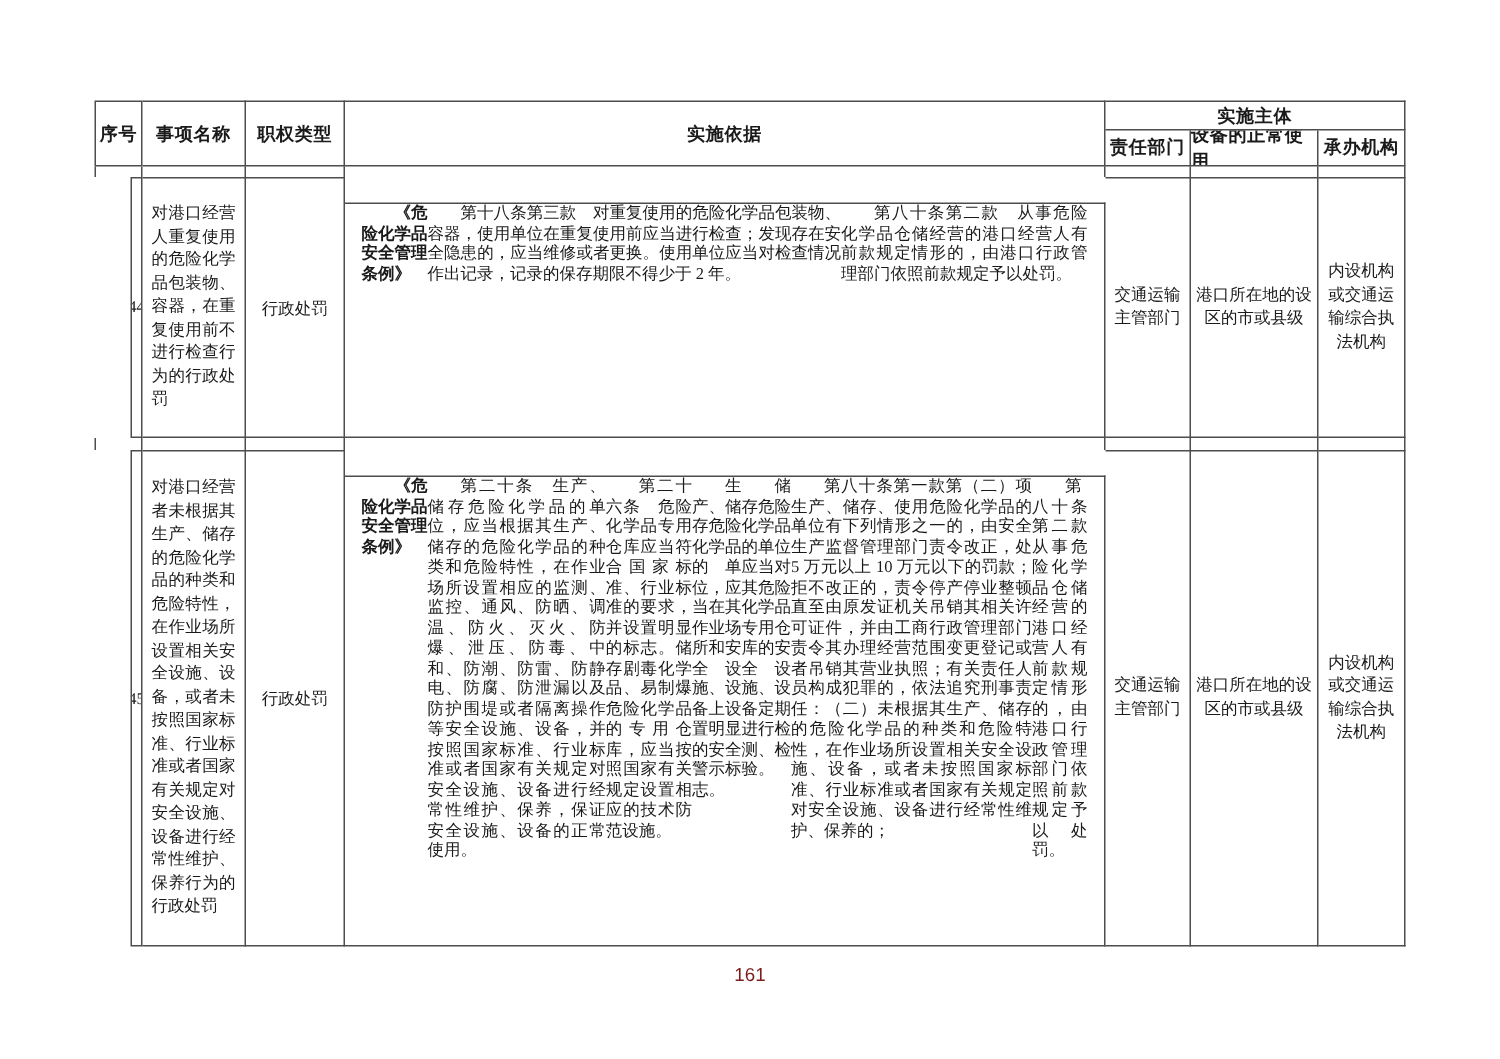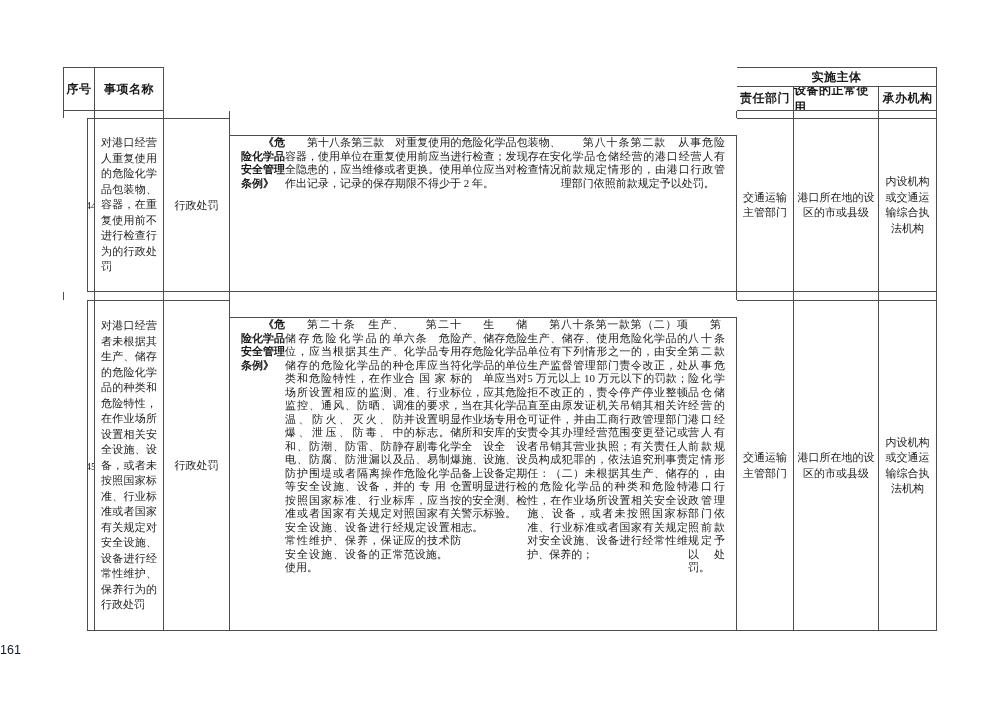--- a/index.html
+++ b/index.html
@@ -43,32 +43,34 @@
   }
   .basis{display:flex;flex-direction:row;justify-content:space-between;padding:0 11px;margin-top:17px;}
   .basis p{
     margin:0;font-size:11px;line-height:13.5px;
     text-indent:2em;text-align:justify;text-justify:inter-ideograph;
   }
   .basis p.title{font-weight:bold;}
   .small-center{display:flex;align-items:center;justify-content:center;padding:0 3px;}
   .small-center > div{font-size:11px;line-height:15.5px;text-align:center;}
   .pageno{
-    position:absolute;top:643px;left:0;width:1000px;text-align:left;
-    font-family:"Liberation Sans","DejaVu Sans",sans-serif;font-size:12.5px;color:#0f172a;
+    position:absolute;top:643px;left:0;width:1000px;text-align:center;
+    font-family:"Liberation Sans","DejaVu Sans",sans-serif;font-size:12.5px;color:#7f1d1d;
   }
 </style>
 </head>
 <body>
 
 <div class="tbl">
 
   <div class="grid hdr">
     <div class="cell hc c1 rspan bl bt bb">序号</div>
     <div class="cell hc c2 rspan bt bb">事项名称</div>
+    <div class="cell hc c3 rspan bt bb">职权类型</div>
+    <div class="cell hc c4 rspan bt bb">实施依据</div>
     <div class="cell hc subject r1 bt bb">实施主体</div>
     <div class="cell hc c5 r2 bb">责任部门</div>
     <div class="cell hc c6 r2 bb">设备的正常使用</div>
     <div class="cell hc c7 r2 bb">承办机构</div>
   </div>
 
   <div class="gap gap7">
     <div class="gc g1 bl"></div>
     <div class="gc g2"></div>
     <div class="gc g3"></div>

